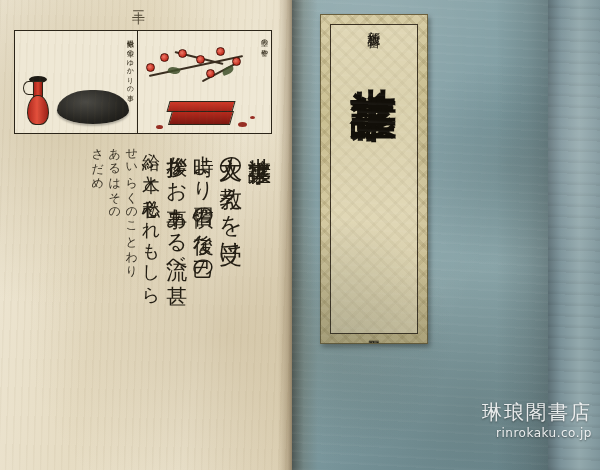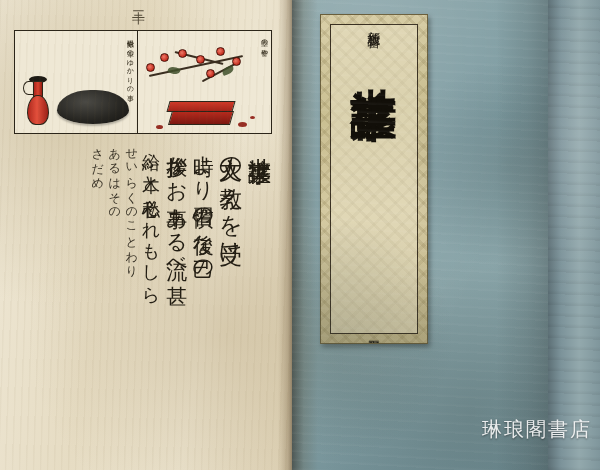--- a/index.html
+++ b/index.html
@@ -446,15 +446,16 @@
       <div class="daisen-foot">平野屋板</div>
     </div>
 
     <div class="cover-edge-right"></div>
   </div>
 
   <div class="right-sliver"></div>
 
   <div class="watermark">
     <span class="wm-main">琳琅閣書店</span>
+    <span class="wm-sub">rinrokaku.co.jp</span>
   </div>
 
 </div>
 
 </body></html>

